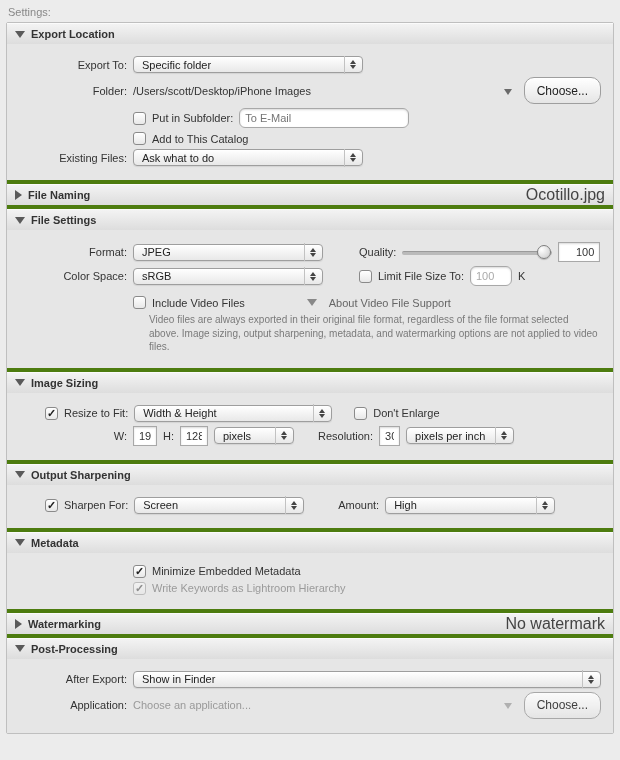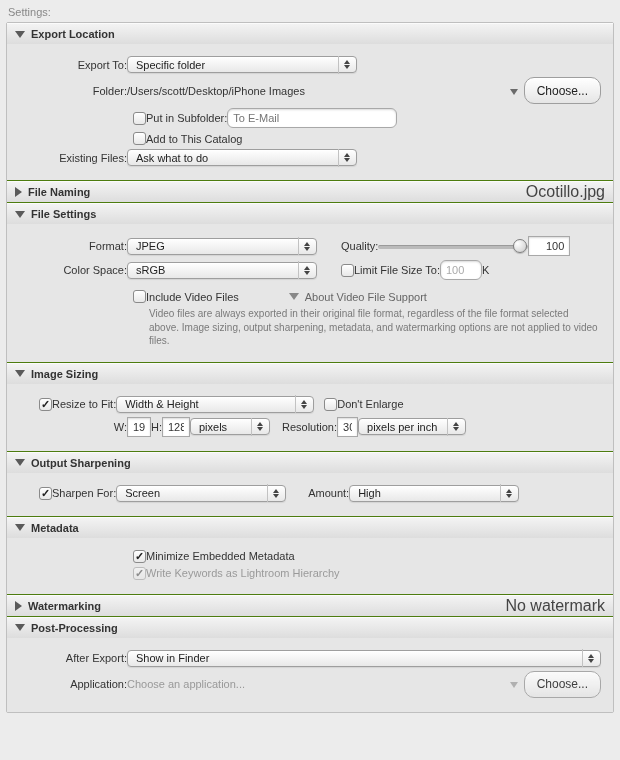--- a/index.html
+++ b/index.html
@@ -20,21 +20,21 @@
     color: #888;
     font-size: 11px;
     padding: 2px 0 4px 2px;
   }
   .panel-wrap {
     border: 1px solid #bfbfbf;
     background: #e6e6e6;
     border-radius: 2px;
   }
   .section {
-    border-bottom: 1px solid #4d7c0f;
+    border-bottom: 4px solid #4d7c0f;
   }
   .section:last-child { border-bottom: none; }
   .section-header {
     display: flex;
     align-items: center;
     height: 21px;
     padding: 0 8px;
     background: linear-gradient(#f3f3f3, #dddddd);
     border-top: 1px solid #fbfbfb;
   }
@@ -56,20 +56,21 @@
   .tri.down { border-left: 5px solid transparent; border-right: 5px solid transparent; border-top: 7px solid #5a5a5a; }
   .tri.right { border-top: 5px solid transparent; border-bottom: 5px solid transparent; border-left: 7px solid #5a5a5a; }
   .section-body {
     padding: 8px 12px 10px 12px;
     background: #e6e6e6;
   }
   .row {
     display: flex;
     align-items: center;
     margin: 4px 0;
+    gap: 6px;
   }
   .label {
     width: 108px;
     text-align: right;
     color: #333;
     flex-shrink: 0;
   }
   .select {
     display: inline-flex;
     align-items: center;

